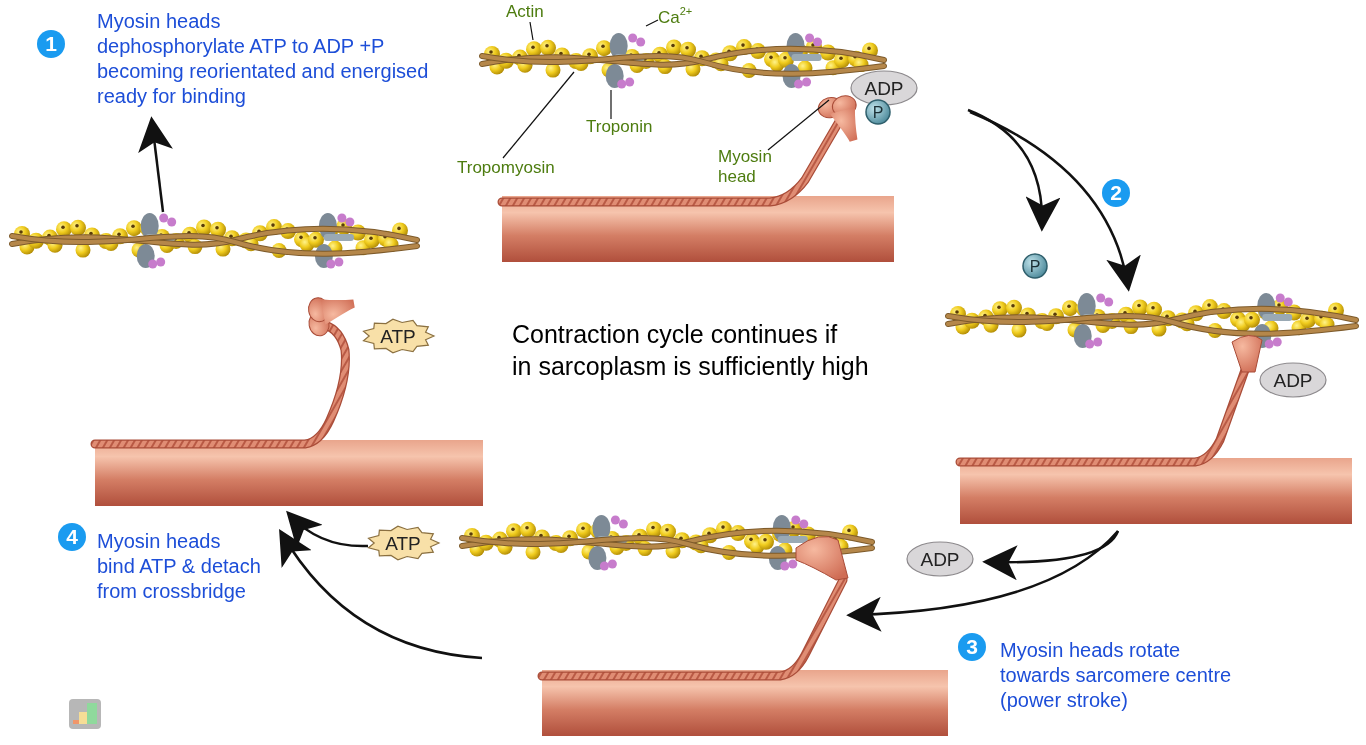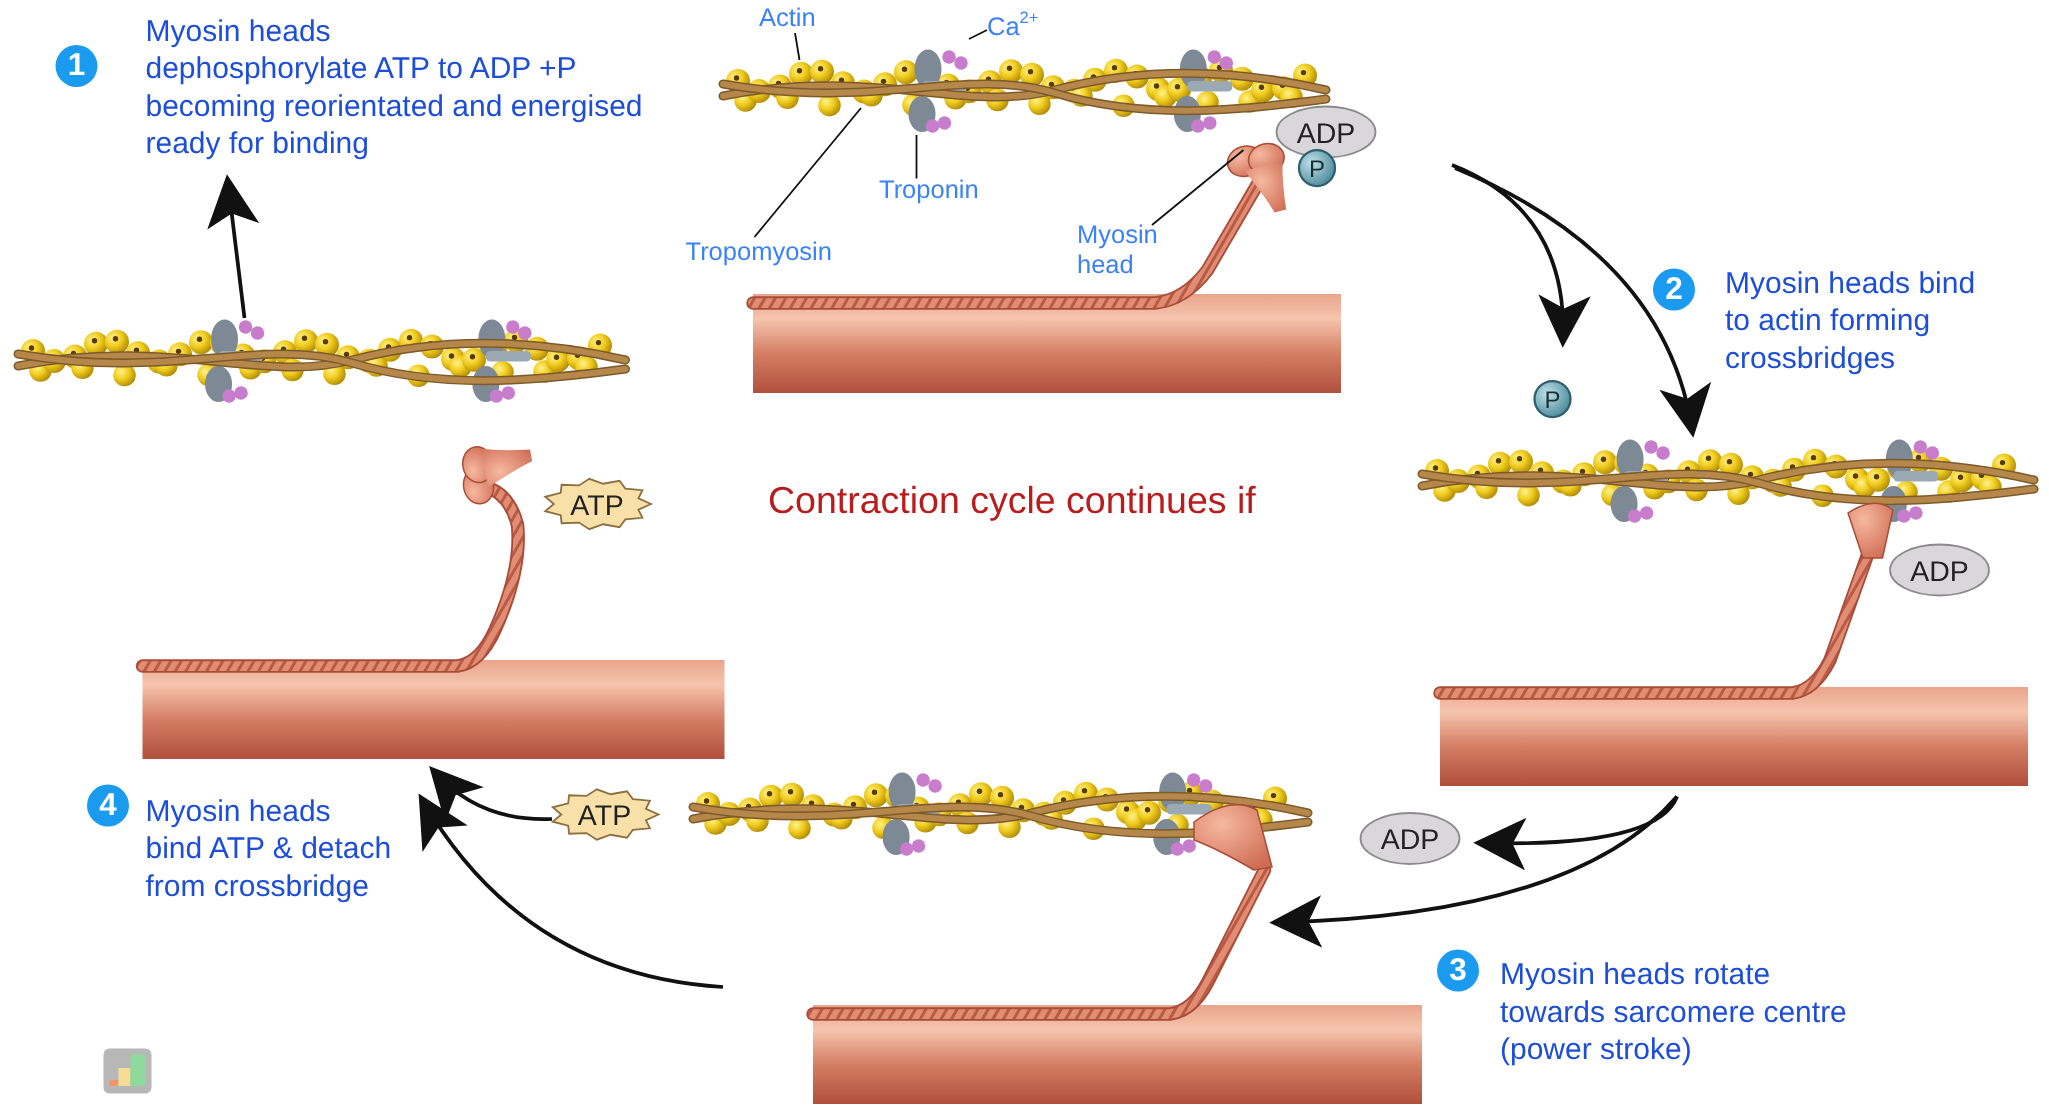--- a/index.html
+++ b/index.html
@@ -1,20 +1,20 @@
 <!DOCTYPE html>
 <html><head>
 <meta charset="utf-8">
 <style>
   html,body{margin:0;padding:0;background:#fff;}
   body{width:1366px;height:745px;position:relative;overflow:hidden;font-family:"Liberation Sans",sans-serif;color:#111;}
   #stage{position:absolute;left:0;top:0;width:1366px;height:745px;}
   .step-text{position:absolute;font-size:20px;line-height:25px;color:#1d4ed8;white-space:pre;}
-  .label{position:absolute;font-size:17px;line-height:20px;color:#3b82f6;white-space:pre;}
-  .center-note{position:absolute;left:512px;top:318px;font-size:25px;line-height:32px;color:#b91c1c;}
+  .label{position:absolute;font-size:17px;line-height:20px;color:#4d7c0f;white-space:pre;}
+  .center-note{position:absolute;left:512px;top:318px;font-size:25px;line-height:32px;color:#000000;}
   .center-note sup{font-size:15px;vertical-align:11px;line-height:0;}
   .lbl-ca sup{font-size:11px;vertical-align:8px;line-height:0;}
   .badge{position:absolute;width:28px;height:28px;border-radius:50%;background:#1a9bf0;color:#fff;font-weight:bold;font-size:21px;line-height:28px;text-align:center;font-family:"Liberation Sans",sans-serif;}
   .logo{position:absolute;left:69px;top:699px;width:32px;height:30px;border-radius:4px;background:#b7b7b7;}
   .logo .b1{position:absolute;left:4px;bottom:5px;width:6px;height:4px;background:#f0966a;}
   .logo .b2{position:absolute;left:10px;bottom:5px;width:8px;height:12px;background:#f6dd96;}
   .logo .b3{position:absolute;left:18px;bottom:5px;width:10px;height:21px;background:#8fd99c;}
 </style>
 </head>
 <body>
@@ -483,33 +483,31 @@
   <div class="badge" style="left:37px;top:30px">1</div>
   <div class="badge" style="left:1102px;top:179px">2</div>
   <div class="badge" style="left:958px;top:633px">3</div>
   <div class="badge" style="left:58px;top:523px">4</div>
 
   
   <div class="step-text" style="left:97px;top:9px">Myosin heads
 dephosphorylate ATP to ADP +P
 becoming reorientated and energised
 ready for binding</div>
-  <div class="step-text" style="left:1150px;top:177px">Myosin heads bind
-to actin forming
-crossbridges</div>
   <div class="step-text" style="left:1000px;top:638px">Myosin heads rotate
 towards sarcomere centre
 (power stroke)</div>
   <div class="step-text" style="left:97px;top:529px">Myosin heads
 bind ATP &amp; detach
 from crossbridge</div>
 
   
   <div class="center-note">
     <div>Contraction cycle continues if</div>
+    <div>in sarcoplasm is sufficiently high</div>
   </div>
 
   
   <div class="label" style="left:506px;top:2px">Actin</div>
   <div class="label lbl-ca" style="left:658px;top:8px"><span>Ca</span><sup>2+</sup></div>
   <div class="label" style="left:586px;top:117px">Troponin</div>
   <div class="label" style="left:457px;top:158px">Tropomyosin</div>
   <div class="label" style="left:718px;top:147px">Myosin
 head</div>
 

